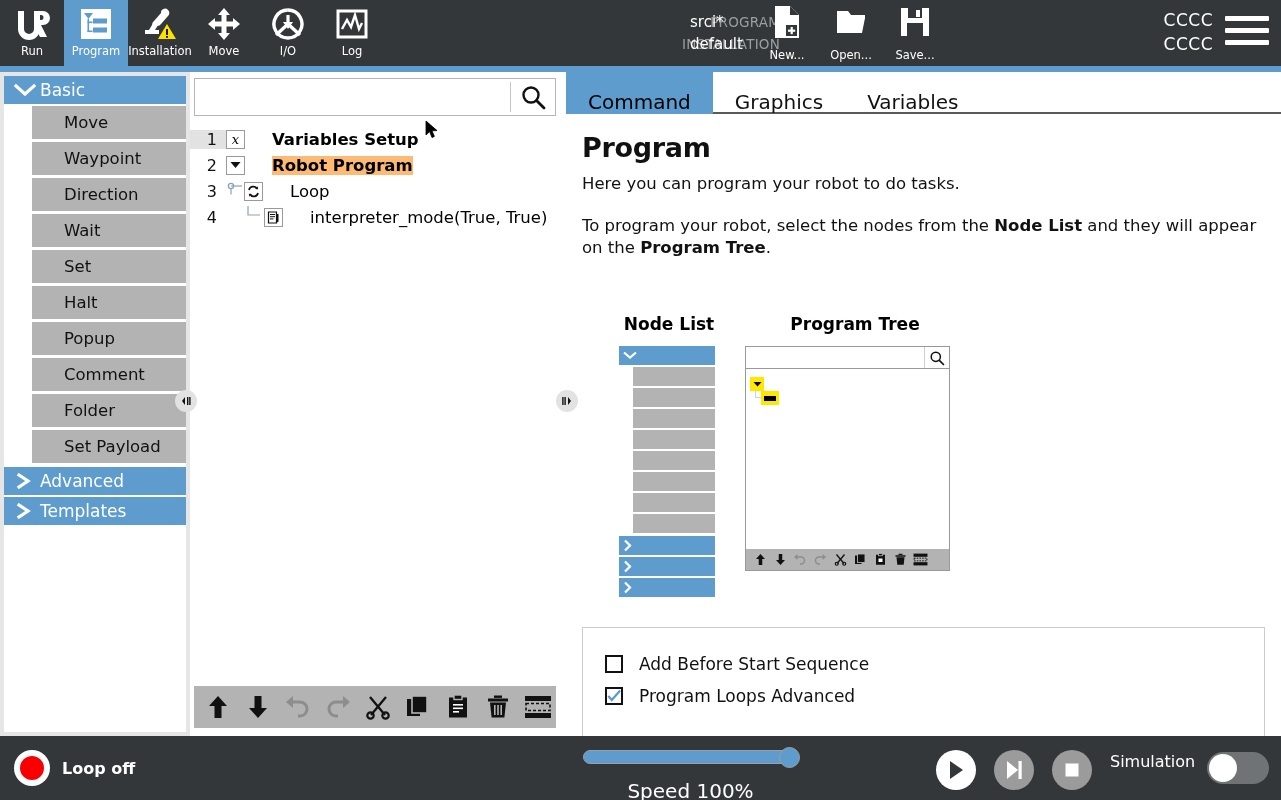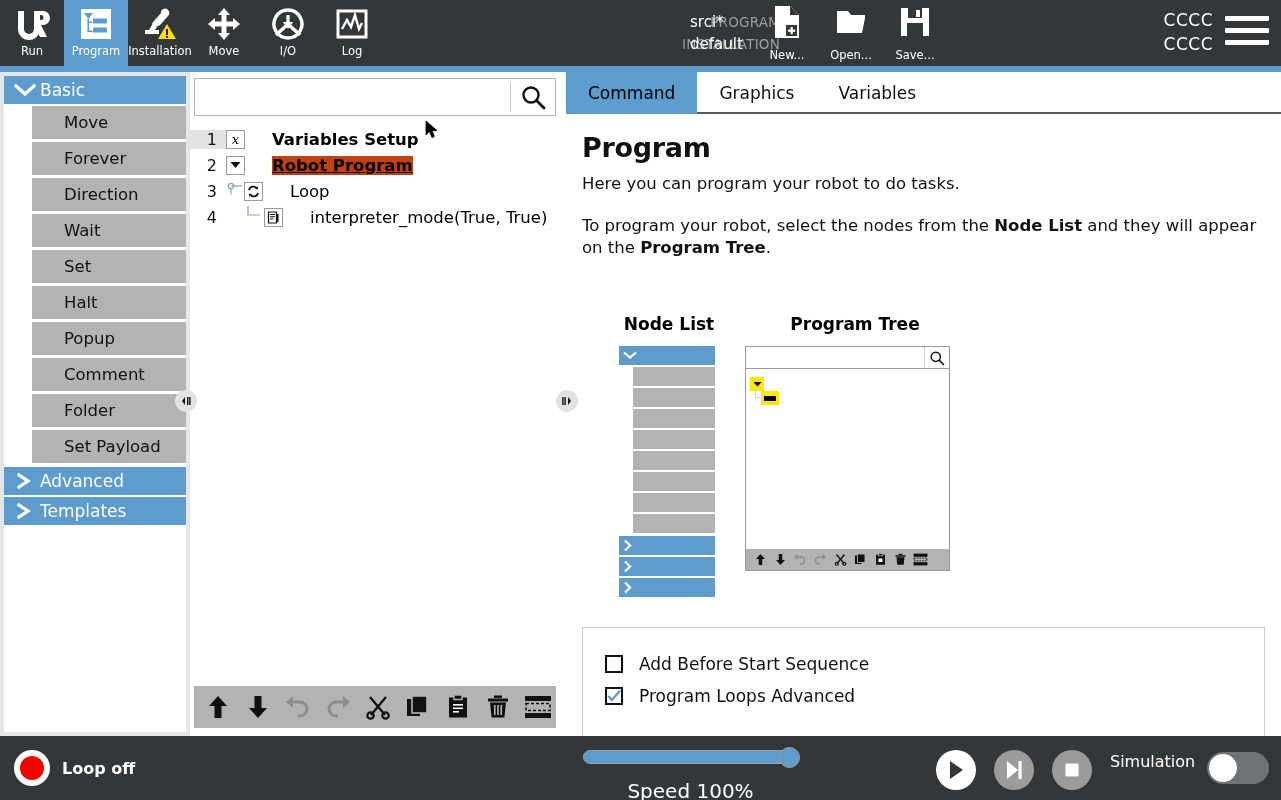--- a/index.html
+++ b/index.html
@@ -101,36 +101,36 @@
   .trow .num {
     width: 36px; text-align: right; padding-right: 9px; color: #111; font-size: 16px;
   }
   .trow.sel-num .num { background: #e2e2e2; }
   .node-ico {
     width: 19px; height: 19px; border: 1px solid #9a9a9a; background: #fff;
     display: flex; align-items: center; justify-content: center; font-size: 12px; flex: none;
   }
   .trow .txt { margin-left: 27px; }
   .txt.bold { font-weight: bold; }
-  .txt.hl { background: #c2410c; text-decoration: underline; }
+  .txt.hl { background: #fdba74; }
 
   .tree-toolbar {
     position: absolute; left: 4px; bottom: 8px; width: 362px; height: 42px;
     background: #b3b3b3; display: flex; align-items: center; padding-left: 6px; gap: 5px;
   }
   .tb-btn { width: 38px; height: 38px; display: flex; align-items: center; justify-content: center; cursor: pointer; }
 
   
   .rightpanel {
     position: absolute; left: 566px; top: 72px; width: 715px; height: 664px; background: #fff;
   }
   .tabs { display: flex; height: 42px; border-bottom: 2px solid #5a5a5a; }
   .tab {
-    padding: 0 22px; height: 42px; display: flex; align-items: center;
-    font-size: 17px; color: #111; cursor: pointer;
+    padding: 0 22px; height: 42px; display: flex; align-items: flex-end;
+    font-size: 20px; color: #111; cursor: pointer;
   }
   .tab.active { background: #5d9ccd; color: #000; }
 
   .content { padding: 18px 16px 0 16px; position: relative; height: 622px; }
   h1.ttl { font-size: 27px; font-weight: bold; color: #111; margin-bottom: 10px; letter-spacing: -0.3px;}
   p.para { font-size: 16.5px; color: #111; line-height: 22px; max-width: 690px; }
   p.para.gap { margin-top: 20px; }
   .para b { font-weight: bold; }
 
   
@@ -365,21 +365,21 @@
               <path d="M2 3 l9 8 9 -8" fill="none" stroke="#fff" stroke-width="3.2" stroke-linecap="square"></path>
             </svg>
         </span>
         <span class="glab">Basic</span>
       </div>
 
       <div class="sb-item">
           <span>Move</span>
         </div>
       <div class="sb-item">
-          <span>Forever</span>
+          <span>Waypoint</span>
         </div>
       <div class="sb-item">
           <span>Direction</span>
         </div>
       <div class="sb-item">
           <span>Wait</span>
         </div>
       <div class="sb-item">
           <span>Set</span>
         </div>

